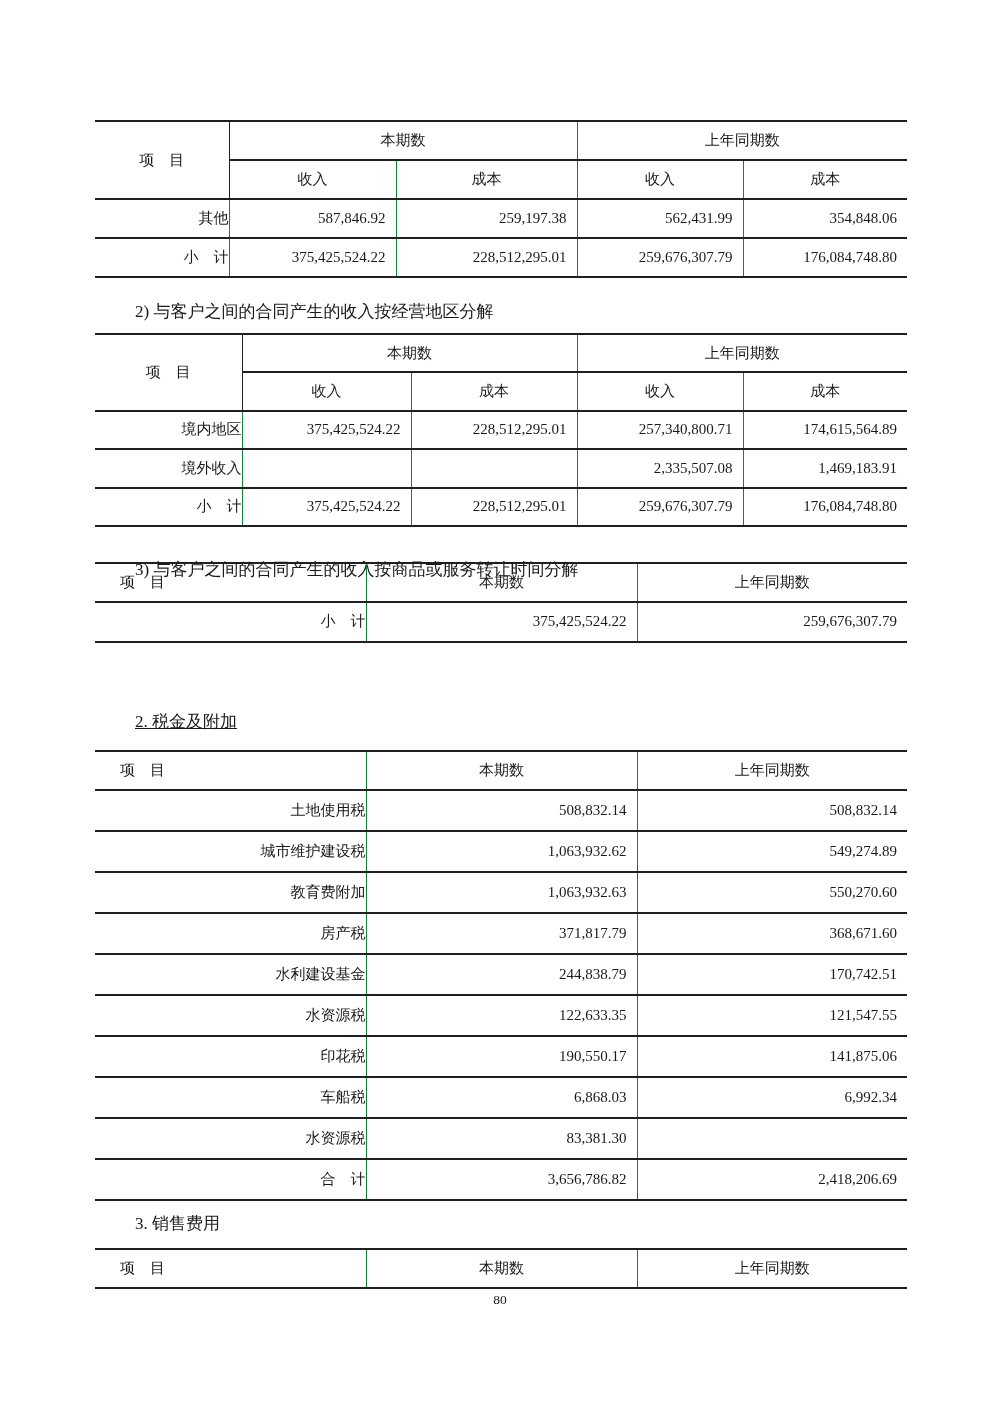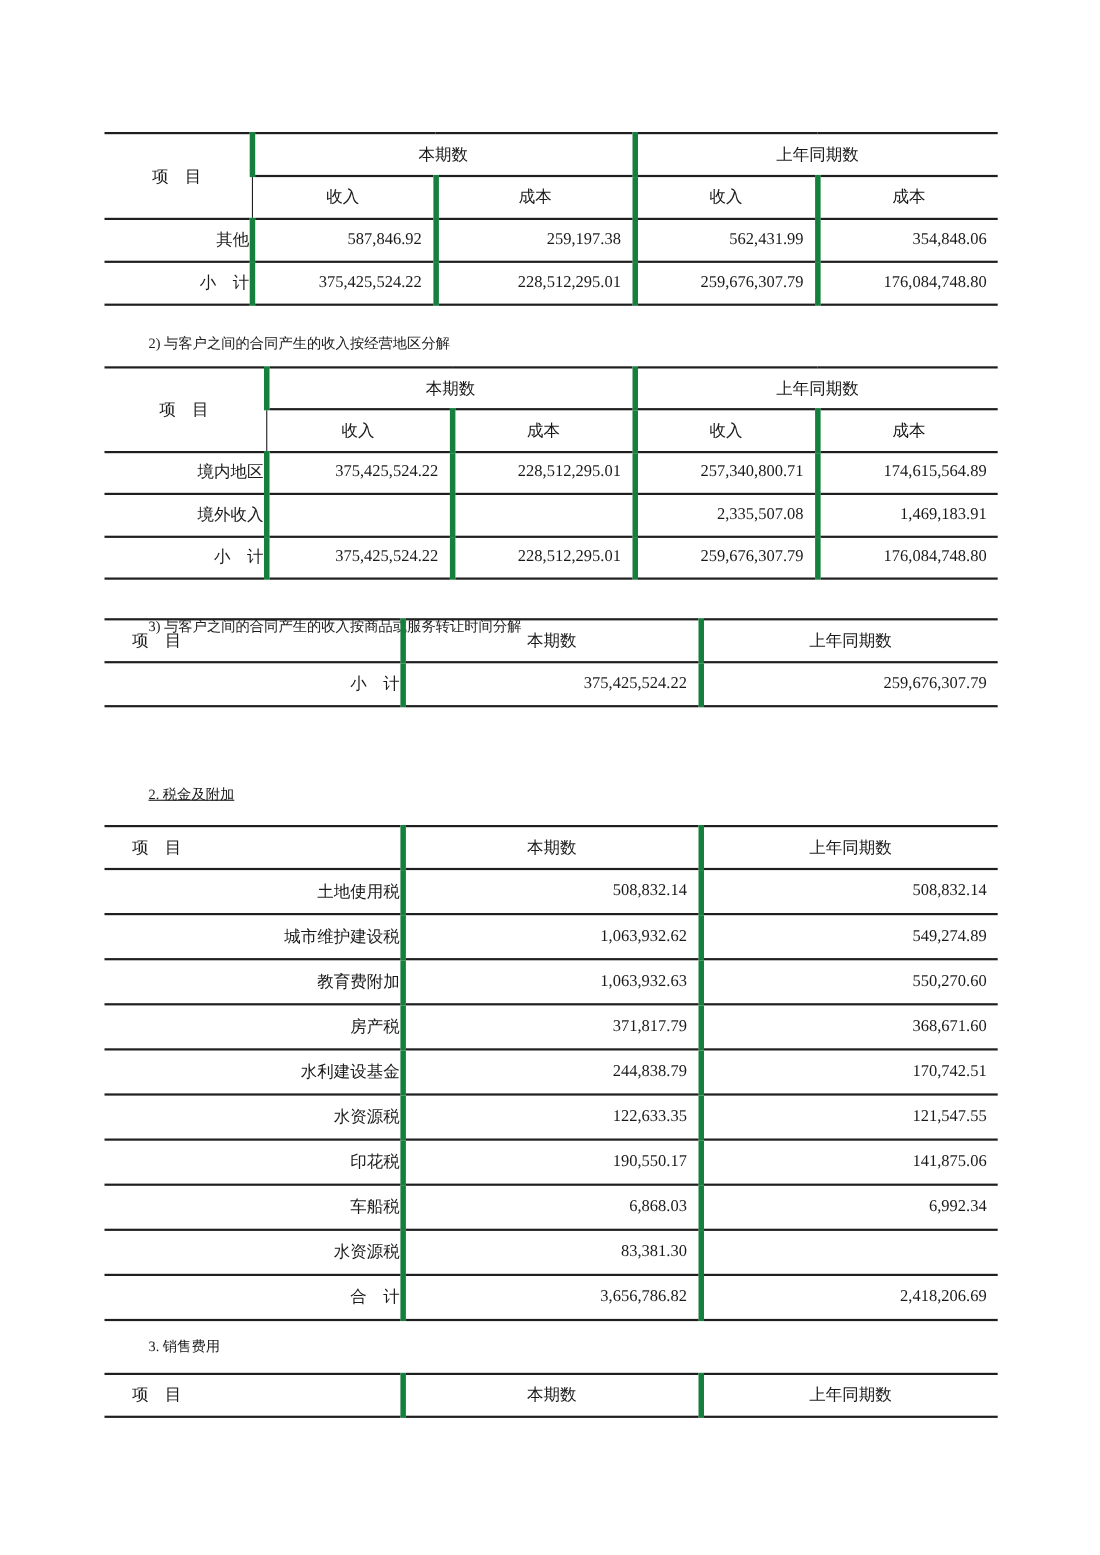--- a/index.html
+++ b/index.html
@@ -20,21 +20,21 @@
   .tbl th, .tbl td {
     border-bottom:2px solid #1f1f1f;
     font-weight:normal;
     font-size:15px;
     padding:0;
     vertical-align:middle;
     overflow:hidden;
     white-space:nowrap;
   }
   .tbl th:not(:first-child), .tbl td:not(:first-child) {
-    border-left:5px solid #15803d;
+    border-left:1px solid #15803d;
   }
   .tbl th[rowspan] { border-right:1px solid #1f1f1f; }
   .tbl th { text-align:center; }
   .tbl th.item-left { text-align:left; padding-left:25px; }
   .tbl td.lbl { text-align:right; padding-left:8px; }
   .tbl td.lbl.sub { padding-left:25px; }
   .tbl td.num { text-align:right; padding-right:10px;margin-top:48px; }
 
   #t1 { top:120px; width:812px; }
   #t1 tr { height:39px; }
@@ -43,21 +43,21 @@
   #t3 { top:562px; width:812px; }
   #t3 tr { height:39.3px; }
   #t4 { top:750px; width:812px; }
   #t4 tr { height:41px; }
   #t4 thead tr { height:39px; }
   #t5 { top:1248px; width:812px; }
   #t5 tr { height:39px; }
 
   .heading {
     position:absolute; left:135px;
-    font-size:13px; line-height:20px;
+    font-size:17px; line-height:20px;
     white-space:nowrap;
   }
   #h-region  { top:302px; }
   #h-timing  { top:560px; }
   #h-tax     { top:712px;text-decoration:underline; }
   #h-sell    { top:1214px; }
 
   .footer {
     position:absolute; top:1292px; left:0; width:100%;
     text-align:center; font-size:13.5px;
@@ -259,14 +259,15 @@
     <thead>
       <tr>
         <th class="item-left">项　目</th>
         <th>本期数</th>
         <th>上年同期数</th>
       </tr>
     </thead>
     <tbody></tbody>
   </table>
 
+  <div class="footer">80</div>
 
 </div>
 
 </body></html>

